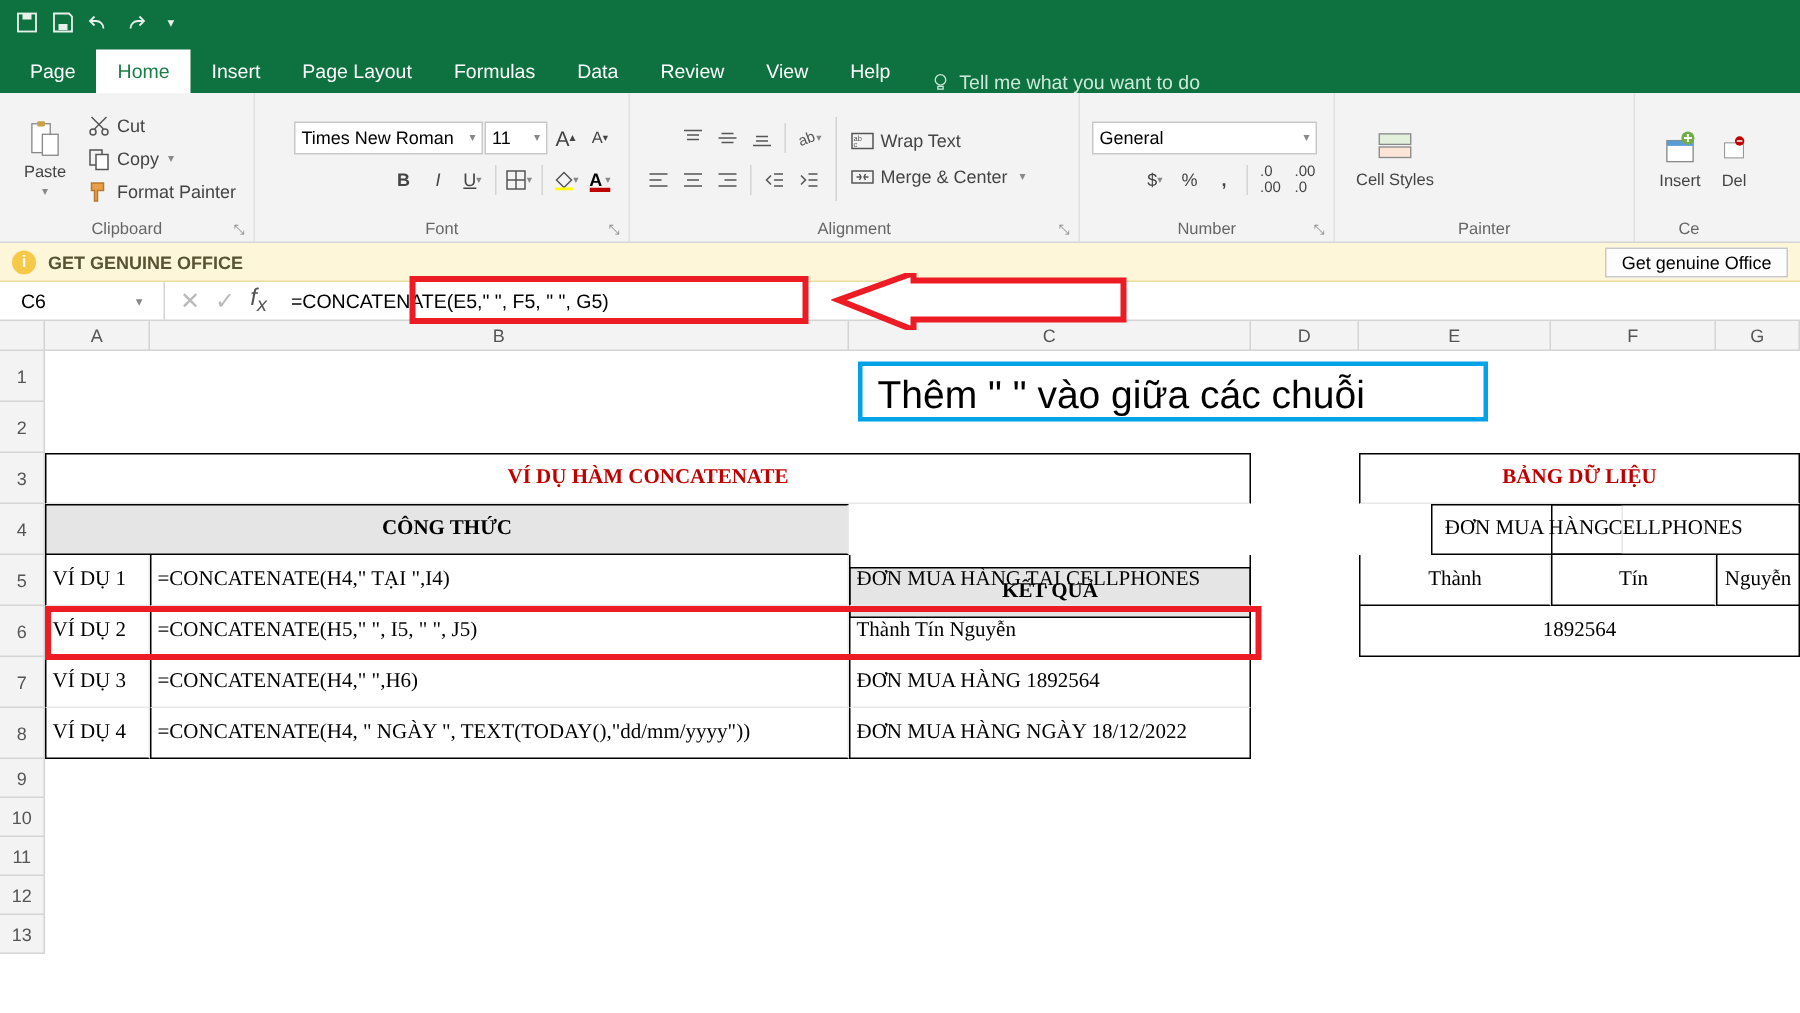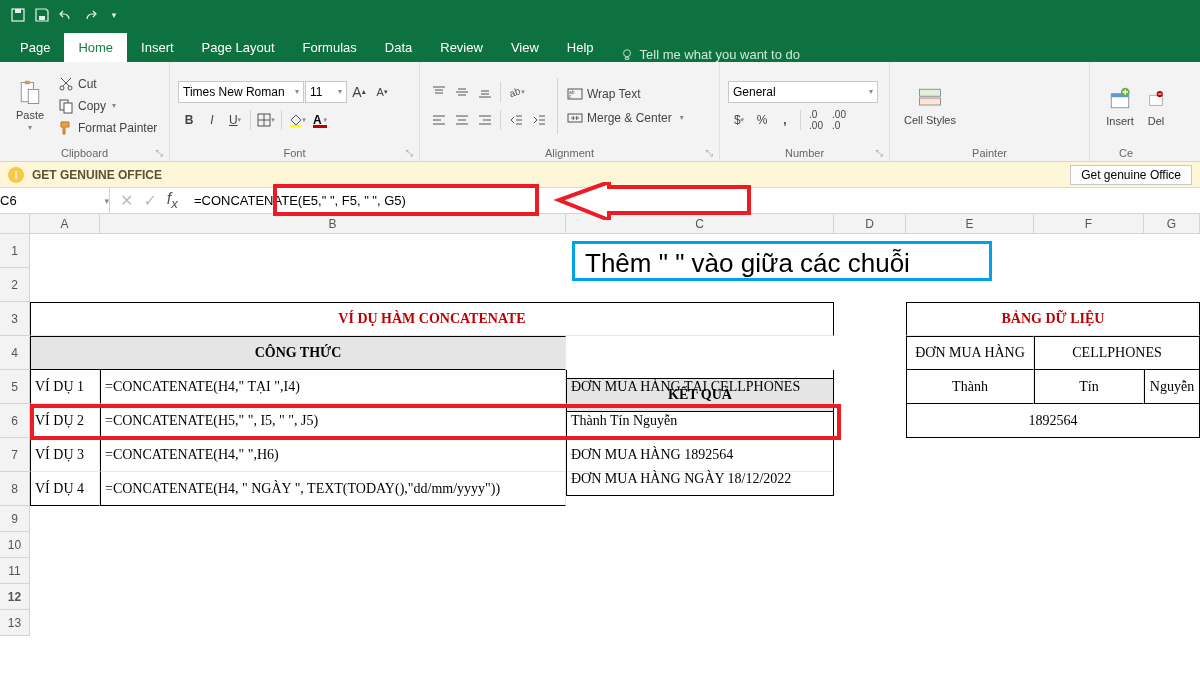--- a/index.html
+++ b/index.html
@@ -24,33 +24,33 @@
 .rgroup .body { flex: 1; display: flex; align-items: center; gap: 4px; }
 .rgroup .label { text-align: center; font-size: 11px; color: #666; padding-top: 2px; position: relative; }
 .rgroup .label .dl { position: absolute; right: -2px; bottom: 0; font-size: 9px; color: #888; }
 .vbtn { display: flex; flex-direction: column; align-items: center; justify-content: center; padding: 2px 6px; font-size: 11px; color: #444; gap: 2px; min-width: 44px; }
 .vbtn .ico { width: 28px; height: 28px; }
 .hitem { display: flex; align-items: center; gap: 4px; font-size: 12px; color: #444; padding: 1px 2px; }
 .hitem .sico { width: 16px; height: 16px; }
 .col { display: flex; flex-direction: column; gap: 2px; }
 .fontbox { border: 1px solid #c8c8c8; background: #fff; height: 22px; font-size: 12px; padding: 0 4px; display: flex; align-items: center; }
 .iconbtn { width: 22px; height: 22px; display: inline-flex; align-items: center; justify-content: center; font-size: 12px; color: #444; border: 1px solid transparent; }
-.iconrow { display: flex; gap: 1px; align-items: center; }
+.iconrow { display: flex; gap: 1px; align-items: center; justify-content: flex-end; }
 .sep { width: 1px; height: 20px; background: #d4d4d4; margin: 0 3px; }
 
 
 .warnbar { background: #fef6d9; border-bottom: 1px solid #e8dca0; height: 26px; display: flex; align-items: center; font-size: 12px; padding: 0 8px; gap: 8px; }
 .warnbar .wicon { width: 16px; height: 16px; background: #f7c948; border-radius: 50%; display: flex; align-items: center; justify-content: center; color: #fff; font-weight: bold; font-size: 11px; }
 .warnbar .wtitle { font-weight: 600; color: #5a5232; }
 .warnbar .wtext { color: #6b6340; }
 .warnbar .wbtn { margin-left: auto; border: 1px solid #c8c8c8; background: #fdfdfd; padding: 2px 10px; font-size: 12px; }
 
 
 .fxbar { height: 26px; display: flex; align-items: center; border-bottom: 1px solid #d4d4d4; }
-.namebox { width: 110px; border-right: 1px solid #d4d4d4; height: 100%; display: flex; align-items: center; padding: 0 0; font-size: 13px; }
+.namebox { width: 110px; border-right: 1px solid #d4d4d4; height: 100%; display: flex; align-items: center; padding: 0 14px; font-size: 13px; }
 .namebox .dd { margin-left: auto; font-size: 9px; color: #888; }
 .fxbtns { display: flex; align-items: center; gap: 10px; padding: 0 10px; color: #888; }
 .fxinput { flex: 1; padding: 0 6px; font-size: 13px; font-family: 'Times New Roman', serif; position: relative; }
 
 
 .gridwrap { position: relative; }
 .corner { position: absolute; left: 0; top: 0; width: 30px; height: 20px; border-right: 1px solid #d4d4d4; border-bottom: 1px solid #d4d4d4; background: #f3f3f3; }
 .colheads { position: absolute; left: 30px; top: 0; height: 20px; display: flex; }
 .colhead { border-right: 1px solid #d4d4d4; border-bottom: 1px solid #d4d4d4; background: #f3f3f3; font-size: 12px; color: #555; display: flex; align-items: center; justify-content: center; }
 .rowheads { position: absolute; left: 0; top: 20px; width: 30px; }
@@ -413,41 +413,41 @@
       <div class="rowhead" style="height: 34px;">2</div>
       <div class="rowhead" style="height: 34px;">3</div>
       <div class="rowhead" style="height: 34px;">4</div>
       <div class="rowhead" style="height: 34px;">5</div>
       <div class="rowhead" style="height: 34px;">6</div>
       <div class="rowhead" style="height: 34px;">7</div>
       <div class="rowhead" style="height: 34px;">8</div>
       <div class="rowhead" style="height: 26px;">9</div>
       <div class="rowhead" style="height: 26px;">10</div>
       <div class="rowhead" style="height: 26px;">11</div>
-      <div class="rowhead" style="height: 26px; font-weight: bold;">12</div>
+      <div class="rowhead" style="height: 26px;">12</div>
       <div class="rowhead" style="height: 26px;">13</div>
     </div>
   <div class="cells" id="cells">
       <div class="cell ctr redtxt bord-l bord-r bord-t" style="left: 0px; top: 68px; width: 804px; height: 34px;">VÍ DỤ HÀM CONCATENATE</div>
       <div class="cell ctr hdrblue bord-l bord-t bord-b" style="left: 0px; top: 102px; width: 536px; height: 34px; font-weight: bold; font-family: &quot;Times New Roman&quot;;">CÔNG THỨC</div>
       <div class="cell ctr hdrblue bord-l bord-r bord-t bord-b" style="left: 536px; top: 102px; width: 268px; height: 34px; font-weight: bold; margin-top: 42px;">KẾT QUẢ</div>
       <div class="cell bord-l" style="left: 0px; top: 136px; width: 70px; height: 34px;">VÍ DỤ 1</div>
       <div class="cell bord-l" style="left: 70px; top: 136px; width: 466px; height: 34px;">=CONCATENATE(H4," TẠI ",I4)</div>
       <div class="cell bord-l bord-r" style="left: 536px; top: 136px; width: 268px; height: 34px;">ĐƠN MUA HÀNG TẠI CELLPHONES</div>
       <div class="cell bord-l" style="left: 0px; top: 170px; width: 70px; height: 34px;">VÍ DỤ 2</div>
       <div class="cell bord-l" style="left: 70px; top: 170px; width: 466px; height: 34px;">=CONCATENATE(H5," ", I5, " ", J5)</div>
       <div class="cell bord-l bord-r" style="left: 536px; top: 170px; width: 268px; height: 34px;">Thành Tín Nguyễn</div>
       <div class="cell bord-l" style="left: 0px; top: 204px; width: 70px; height: 34px;">VÍ DỤ 3</div>
       <div class="cell bord-l" style="left: 70px; top: 204px; width: 466px; height: 34px;">=CONCATENATE(H4," ",H6)</div>
       <div class="cell bord-l bord-r" style="left: 536px; top: 204px; width: 268px; height: 34px;">ĐƠN MUA HÀNG 1892564</div>
       <div class="cell bord-l bord-b" style="left: 0px; top: 238px; width: 70px; height: 34px;">VÍ DỤ 4</div>
       <div class="cell bord-l bord-b" style="left: 70px; top: 238px; width: 466px; height: 34px;">=CONCATENATE(H4, " NGÀY ", TEXT(TODAY(),"dd/mm/yyyy"))</div>
-      <div class="cell bord-l bord-r bord-b" style="left: 536px; top: 228px; width: 268px; height: 34px;">ĐƠN MUA HÀNG NGÀY 18/12/2022</div>
+      <div class="cell bord-l bord-r bord-b" style="left: 536px; top: 238px; width: 268px; height: 34px;">ĐƠN MUA HÀNG NGÀY 18/12/2022</div>
       <div class="cell ctr redtxt bord-l bord-r bord-t" style="left: 876px; top: 68px; width: 294px; height: 34px; border-right: 1px solid rgb(0, 0, 0);">BẢNG DỮ LIỆU</div>
-      <div class="cell ctr bord-l bord-t bord-b" style="left: 876px; top: 102px; width: 128px; height: 34px;">ĐƠN MUA HÀNG</div>
+      <div class="cell ctr bord-l bord-t bord-b" style="left: 924px; top: 102px; width: 128px; height: 34px;">ĐƠN MUA HÀNG</div>
       <div class="cell ctr bord-l bord-r bord-t bord-b" style="left: 1004px; top: 102px; width: 166px; height: 34px;">CELLPHONES</div>
       <div class="cell ctr bord-l bord-b" style="left: 876px; top: 136px; width: 128px; height: 34px;">Thành</div>
       <div class="cell ctr bord-l bord-b" style="left: 1004px; top: 136px; width: 110px; height: 34px;">Tín</div>
       <div class="cell ctr bord-l bord-r bord-b" style="left: 1114px; top: 136px; width: 56px; height: 34px;">Nguyễn</div>
       <div class="cell ctr bord-l bord-r bord-b" style="left: 876px; top: 170px; width: 294px; height: 34px;">1892564</div>
     </div>
 
   <div class="redbox" style="left:273px;top:-30px;width:266px;height:32px"></div>
   <svg class="arrow" style="left:554px;top:-32px" width="200" height="38">
     <path d="M195 5 L195 31 L55 31 L55 38 L5 18 L55 0 L55 5 Z" fill="#fff" stroke="#ed1c24" stroke-width="4"></path>

